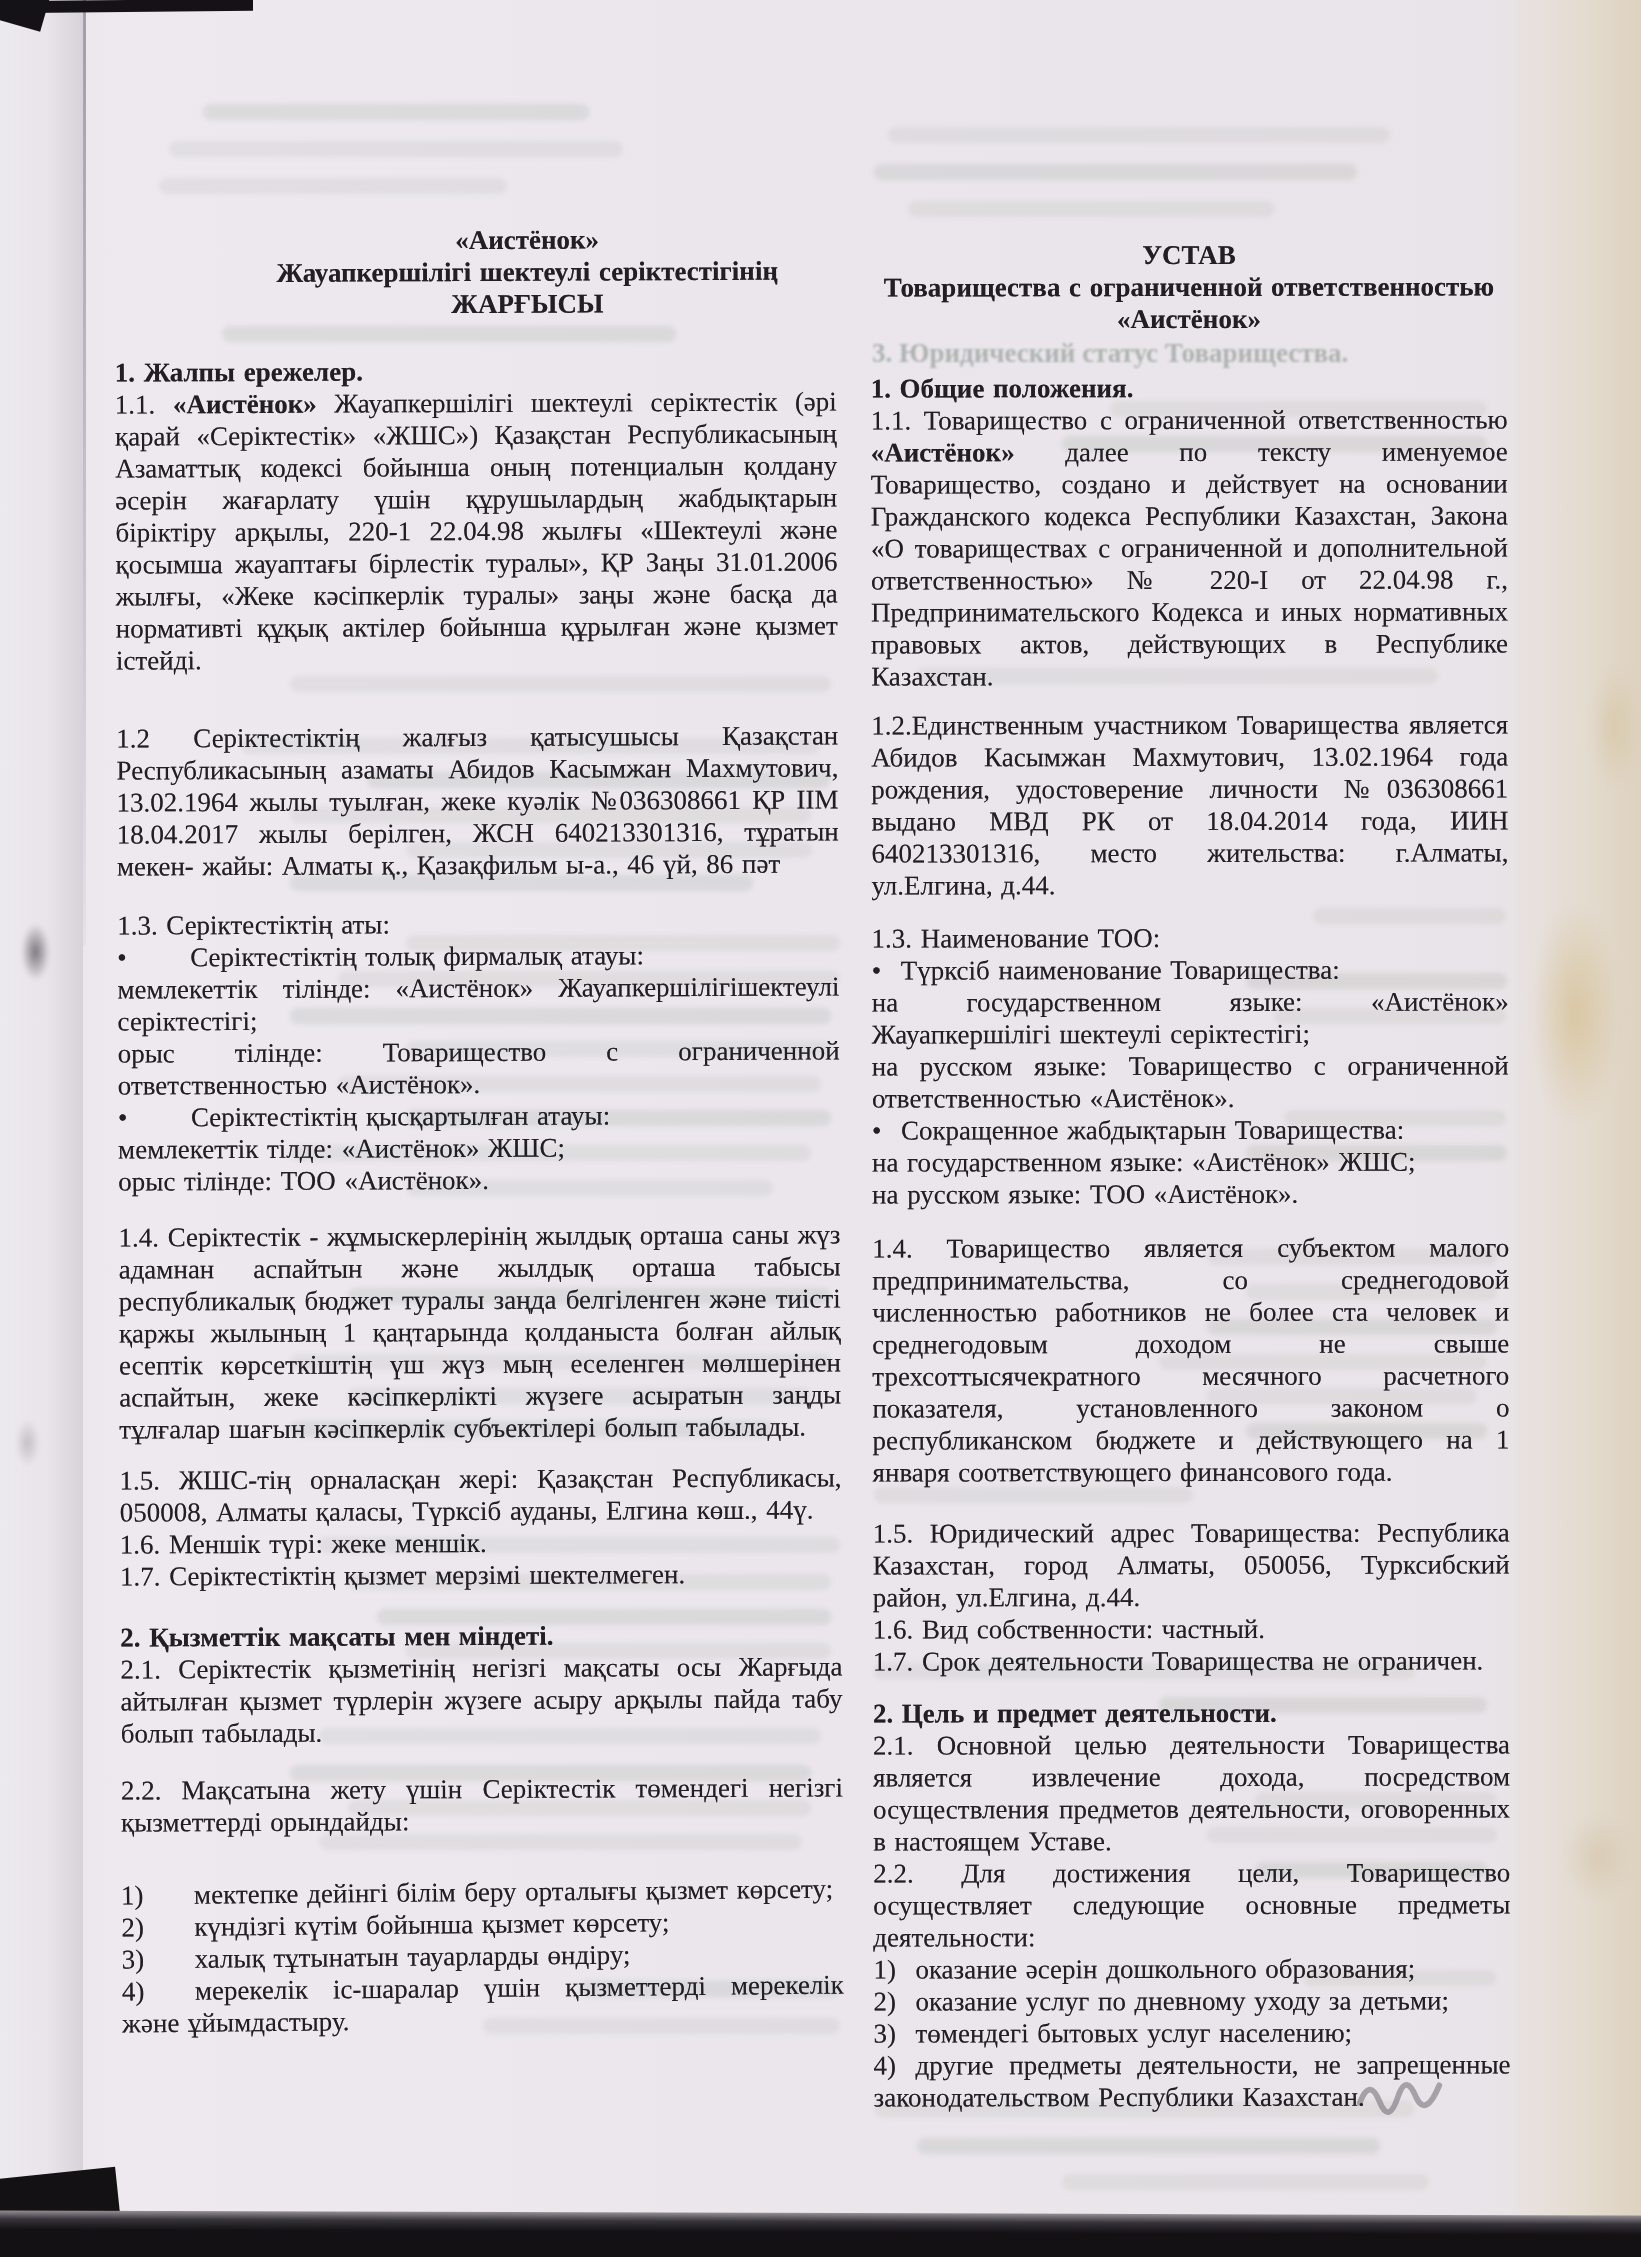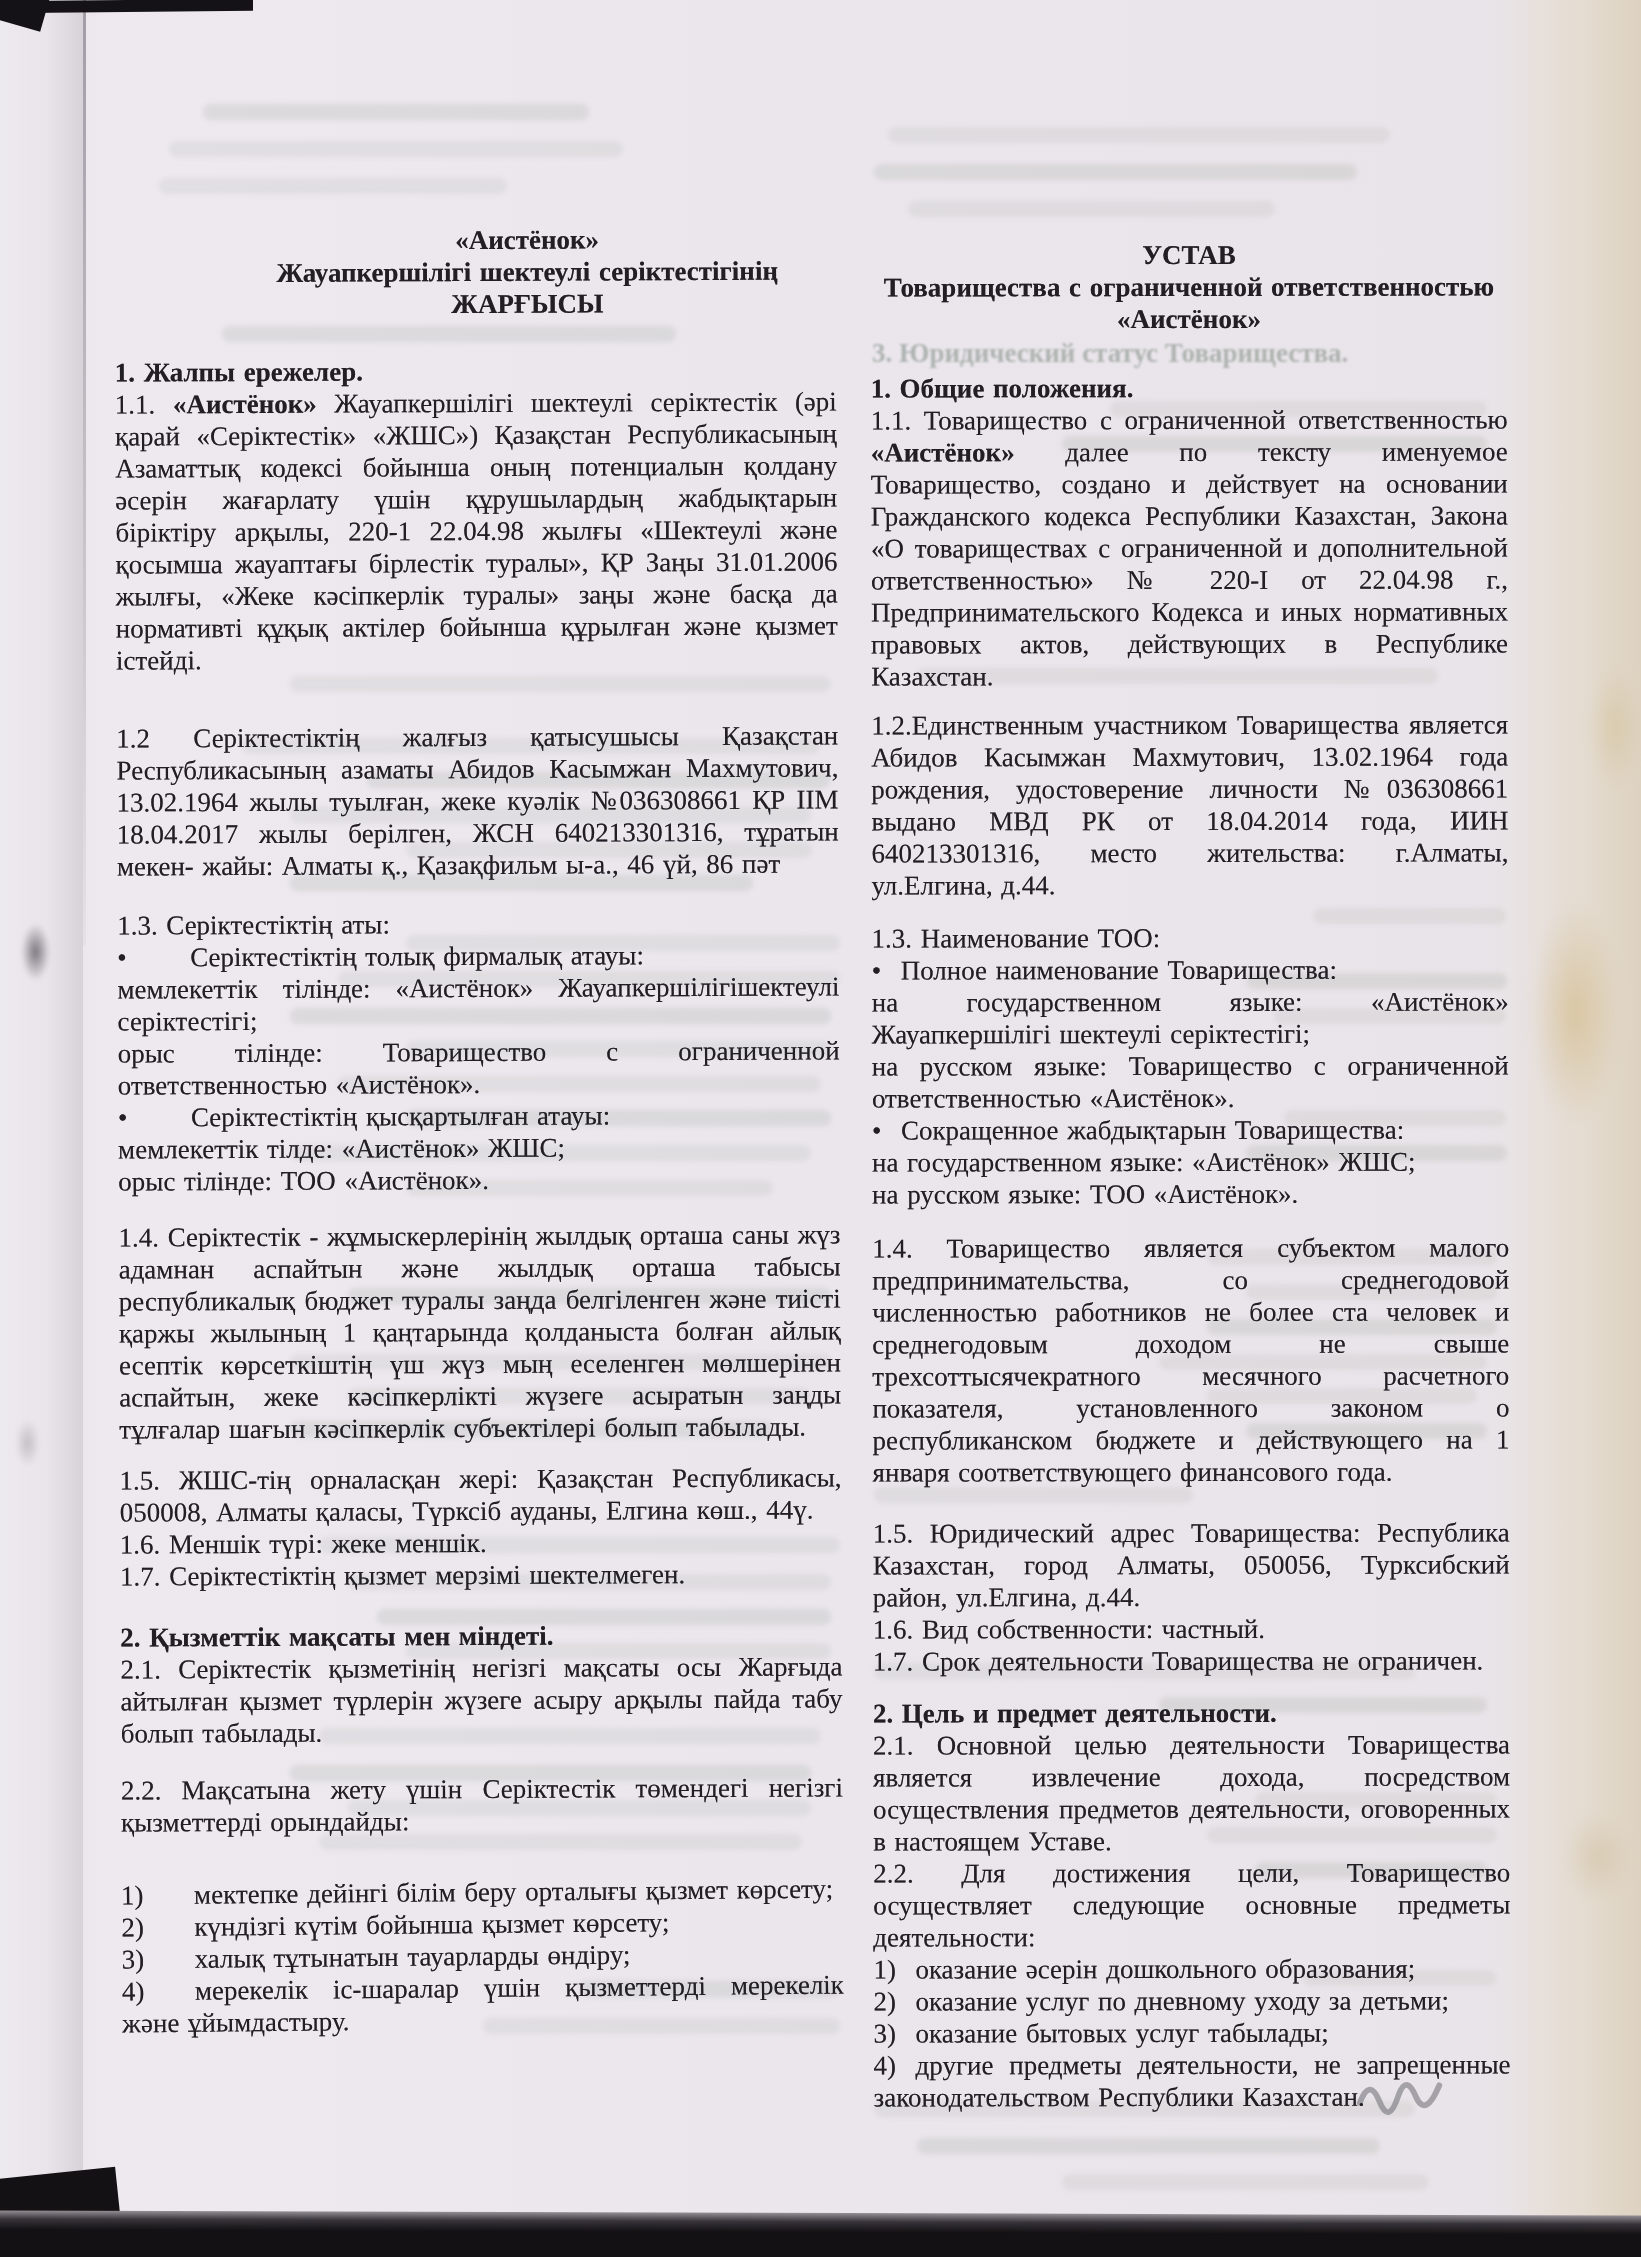--- a/index.html
+++ b/index.html
@@ -181,40 +181,40 @@
       <div>Товарищества с ограниченной ответственностью</div>
       <div>«Аистёнок»</div>
     </div>
 
     <p class="h sp38">1. Общие положения.</p>
     <p class="p"><span>1.1. Товарищество с ограниченной ответственностью </span><b>«Аистёнок»</b><span> далее по тексту именуемое Товарищество, создано и действует на основании Гражданского кодекса Республики Казахстан, Закона «О товариществах с ограниченной и дополнительной ответственностью» № 220-I от 22.04.98 г., Предпринимательского Кодекса и иных нормативных правовых актов, действующих в Республике Казахстан.</span></p>
 
     <p class="p sp18">1.2.Единственным участником Товарищества является Абидов Касымжан Махмутович, 13.02.1964 года рождения, удостоверение личности №036308661 выдано МВД РК от 18.04.2014 года, ИИН 640213301316, место жительства: г.Алматы, ул.Елгина, д.44.</p>
 
     <p class="p sp22">1.3. Наименование ТОО:</p>
-    <p class="p"><span class="bm narrow">•</span><span>Полное наименование Товарищества:</span></p>
+    <p class="p"><span class="bm narrow">•</span><span>Түрксіб наименование Товарищества:</span></p>
     <p class="p">на государственном языке: «Аистёнок» Жауапкершілігі шектеулі серіктестігі;</p>
     <p class="p">на русском языке: Товарищество с ограниченной ответственностью «Аистёнок».</p>
     <p class="p"><span class="bm narrow">•</span><span>Сокращенное жабдықтарын Товарищества:</span></p>
     <p class="p">на государственном языке: «Аистёнок» ЖШС;</p>
     <p class="p">на русском языке: ТОО «Аистёнок».</p>
 
     <p class="p sp23">1.4. Товарищество является субъектом малого предпринимательства, со среднегодовой численностью работников не более ста человек и среднегодовым доходом не свыше трехсоттысячекратного месячного расчетного показателя, установленного законом о республиканском бюджете и действующего на 1 января соответствующего финансового года.</p>
     <p class="p sp30">1.5. Юридический адрес Товарищества: Республика Казахстан, город Алматы, 050056, Турксибский район, ул.Елгина, д.44.</p>
     <p class="p">1.6. Вид собственности: частный.</p>
     <p class="p">1.7. Срок деятельности Товарищества не ограничен.</p>
 
     <p class="h sp20">2. Цель и предмет деятельности.</p>
     <p class="p">2.1. Основной целью деятельности Товарищества является извлечение дохода, посредством осуществления предметов деятельности, оговоренных в настоящем Уставе.</p>
     <p class="p">2.2. Для достижения цели, Товарищество осуществляет следующие основные предметы деятельности:</p>
 
     <div class="list">
       <p class="p"><span class="num narrow">1)</span><span>оказание әсерін дошкольного образования;</span></p>
       <p class="p"><span class="num narrow">2)</span><span>оказание услуг по дневному уходу за детьми;</span></p>
-      <p class="p"><span class="num narrow">3)</span><span>оказание бытовых услуг табылады;</span></p>
+      <p class="p"><span class="num narrow">3)</span><span>төмендегі бытовых услуг населению;</span></p>
       <p class="p"><span class="num narrow">4)</span><span>другие предметы деятельности, не запрещенные законодательством Республики Казахстан.</span></p>
     </div>
   </div>
 
   <div class="corner-bl"></div>
   <div class="edge-bottom"></div>
 </div>
 
 
 </body></html>

